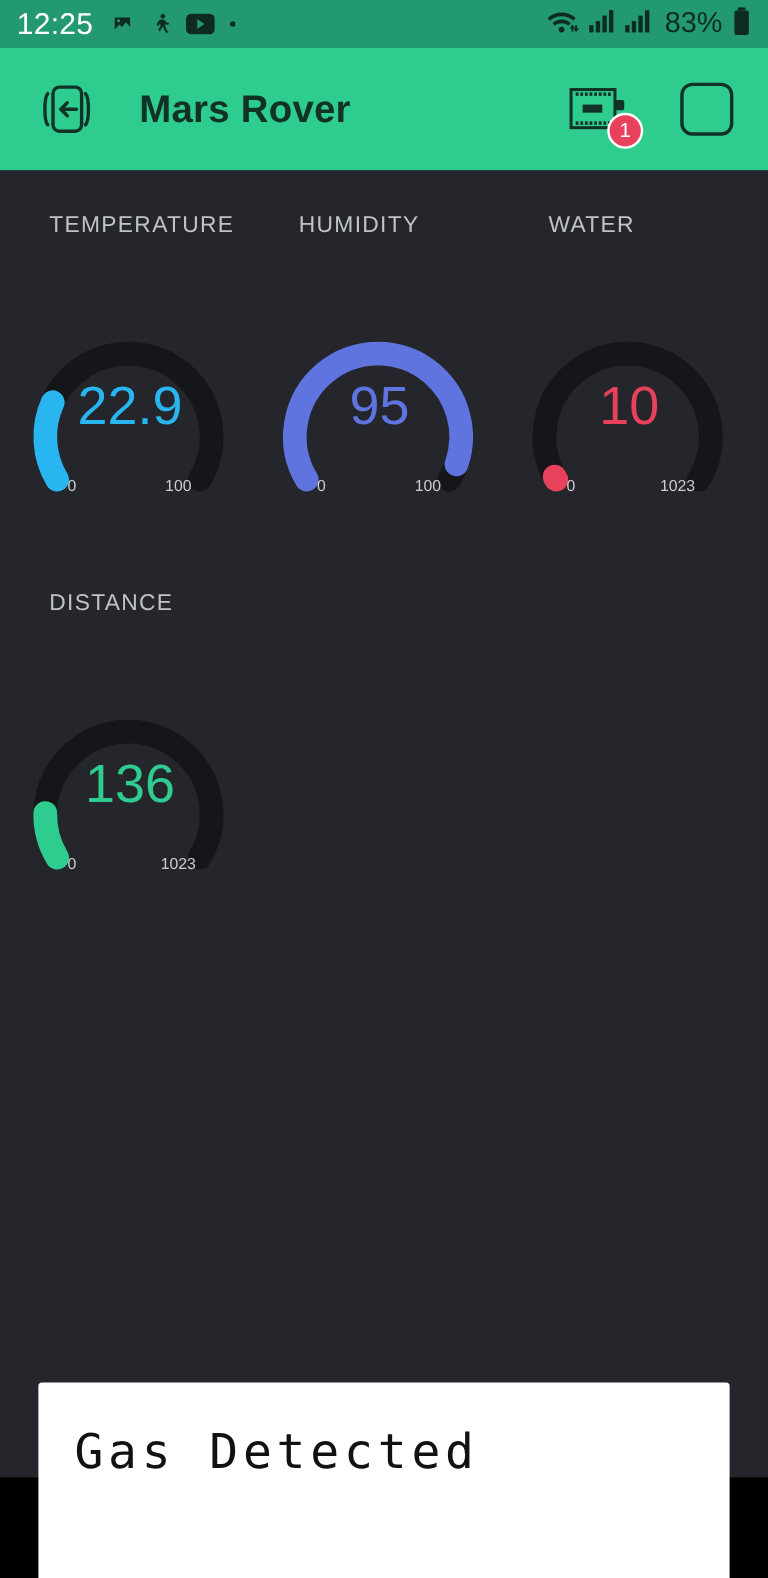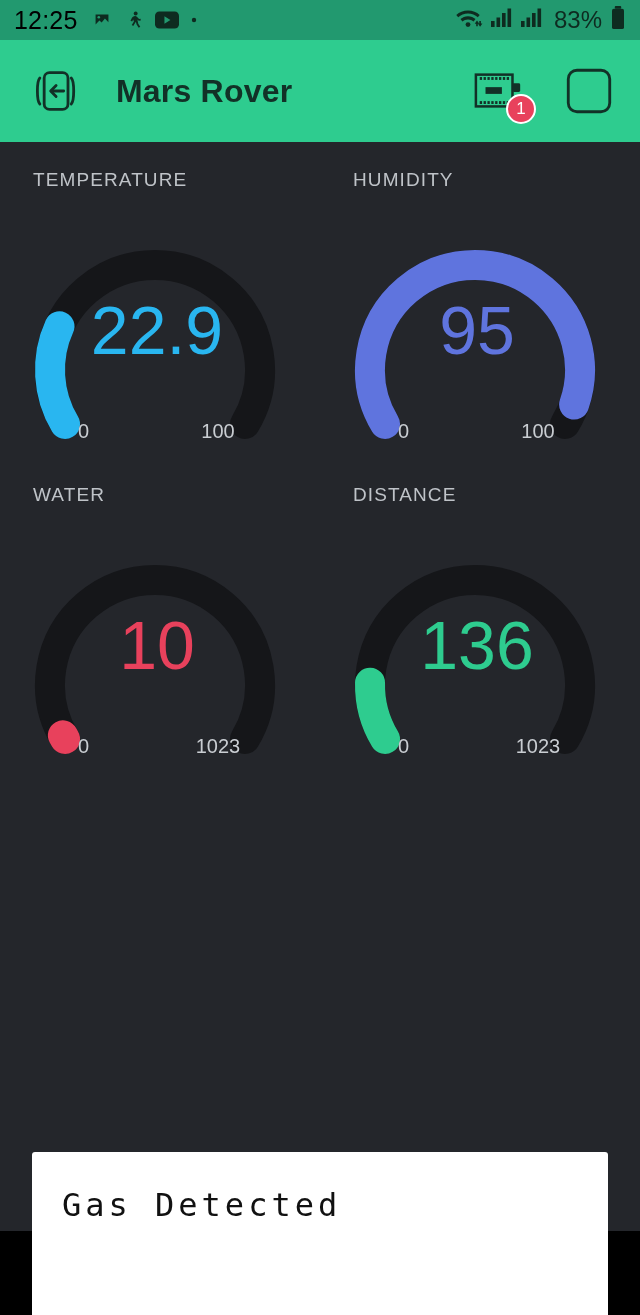--- a/index.html
+++ b/index.html
@@ -19,21 +19,21 @@
   
   .statusbar {
     height:40px; flex:0 0 40px;
     background:#22996F;
     display:flex; align-items:center;
     padding:0 14px;
     color:#0C2A1E;
   }
   .sb-time {
     font-size:25px; letter-spacing:.2px;
-    color:#000000; font-weight:400;
+    color:#ffffff; font-weight:400;
   }
   .sb-left-icons { display:flex; align-items:center; gap:11px; margin-left:13px; }
   .sb-spacer { flex:1; }
   .sb-right { display:flex; gap:6px; }
   .sb-batt-text { font-size:24px; color:#0E2B20; margin:0 2px 0 4px; }
   .sb-ic { display:block; }
 
   
   .appbar {
     height:102px; flex:0 0 102px;
@@ -59,23 +59,23 @@
     border-radius:15px; background:#E8415C;
     color:#fff; font-size:17px;
     display:flex; align-items:center; justify-content:center;
     border:2px solid #fff;
   }
 
   
   .content { flex:1; position:relative; background:#24262B; }
   .gauge-grid {
     display:grid;
-    grid-template-columns:1fr 1fr;
+    grid-template-columns:1fr 1fr 1fr;
     grid-template-rows:315px 315px;
-    padding:0;
+    padding:8px;
     text-align:center;
   }
   .gauge-cell { position:relative; }
   .gauge-label {
     position:absolute; top:27px; left:33px;
     font-size:19px; letter-spacing:1.1px;
     color:#BFC3C8; font-weight:400;
   }
   .gauge-wrap {
     position:absolute; top:52px; left:0; right:10px;
@@ -92,21 +92,21 @@
   .msg-box {
     position:absolute;
     left:32px; right:32px;
     top:1010px; height:190px;
     background:#FFFFFF;
     border-radius:3px;
     padding:34px 30px;
   }
   .msg-text {
     font-family:"DejaVu Sans Mono", monospace;
-    font-size:32px; color:#111;
+    font-size:40px; color:#111;
     letter-spacing:4px; line-height:1.2;
     white-space:pre;
   }
 
   
   .navbar {
     height:84px; flex:0 0 84px;
     background:#000;
     display:flex; align-items:center;
     justify-content:space-around;

